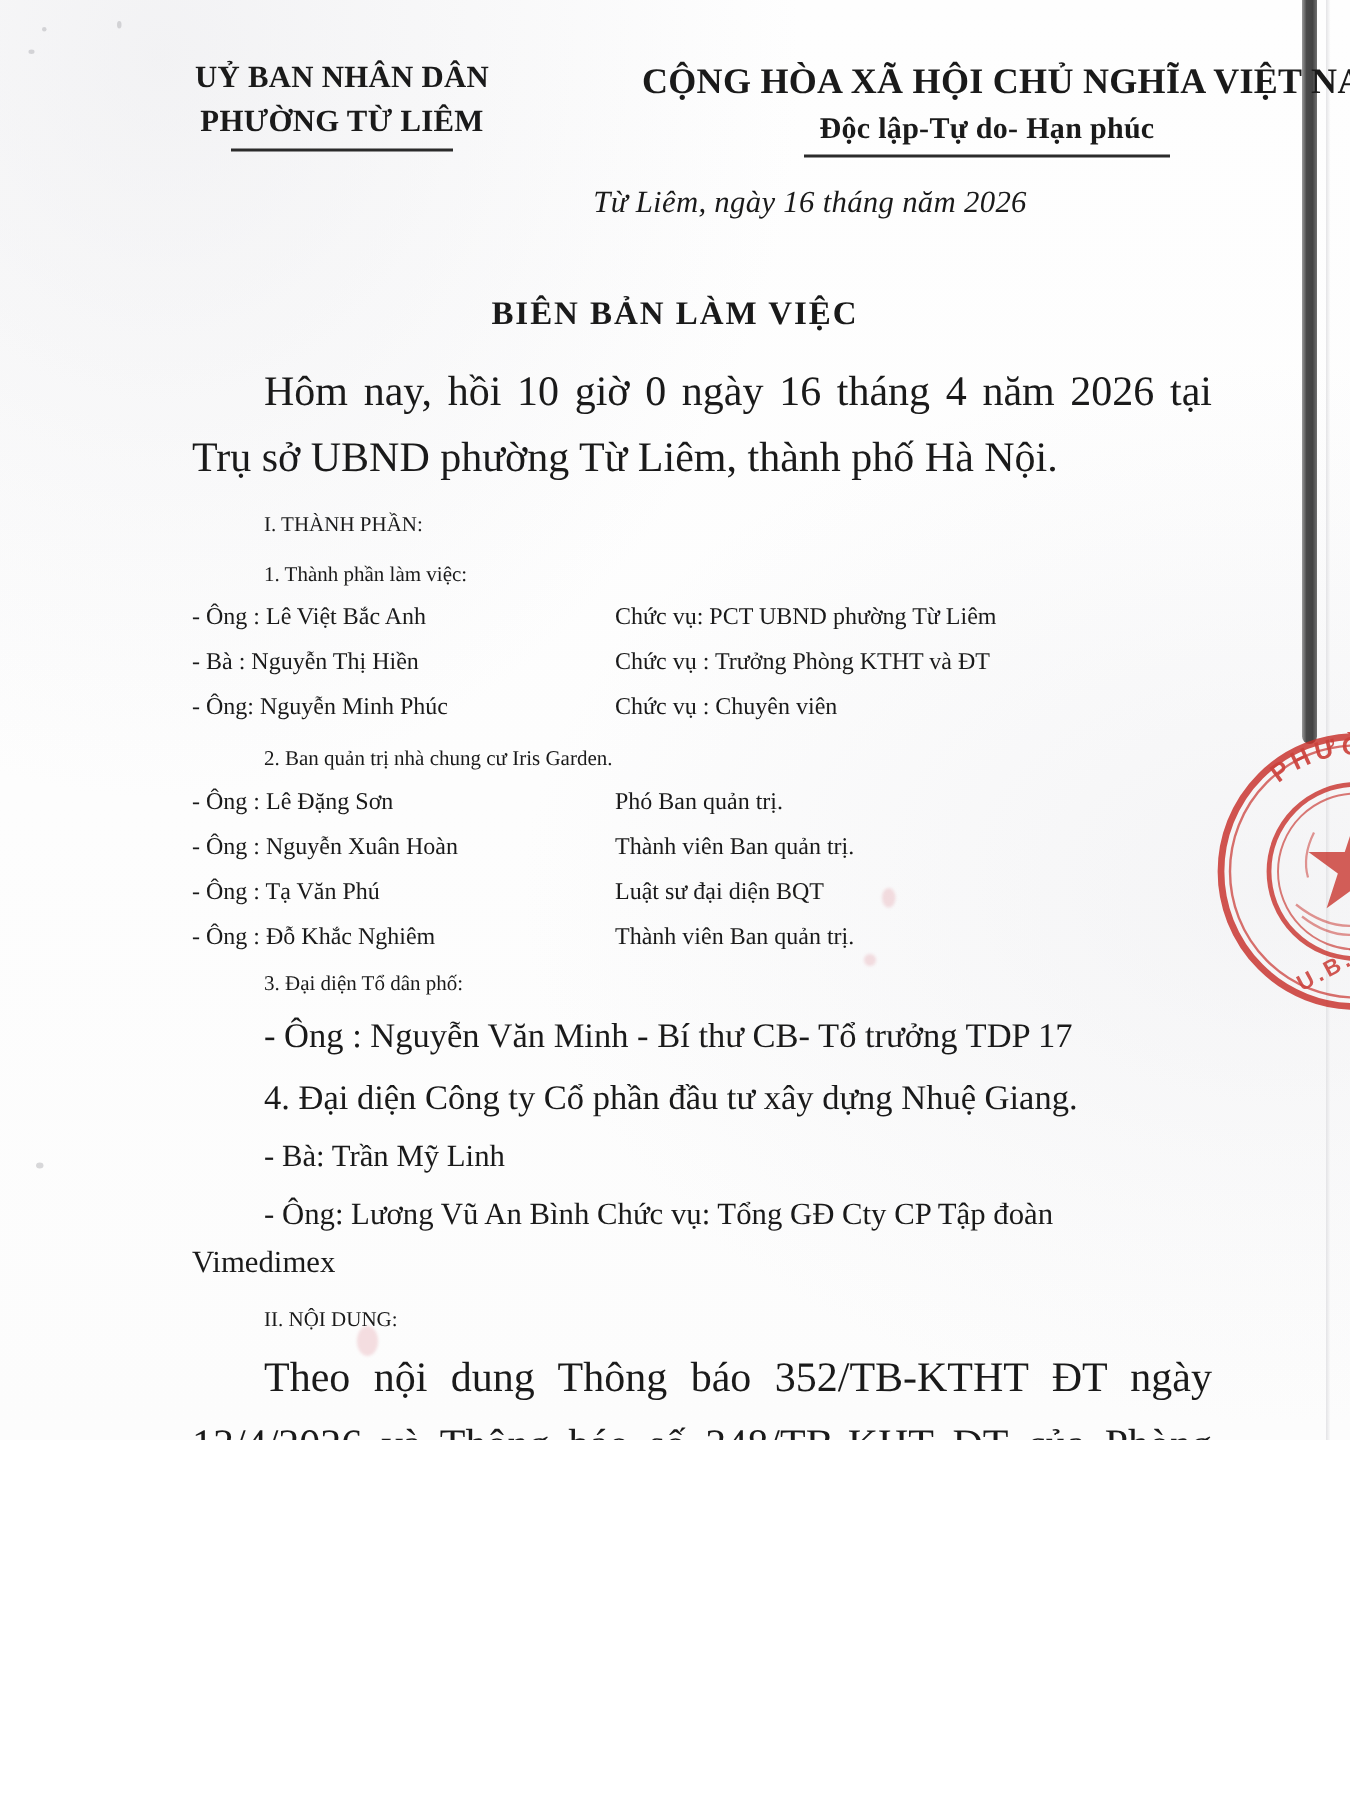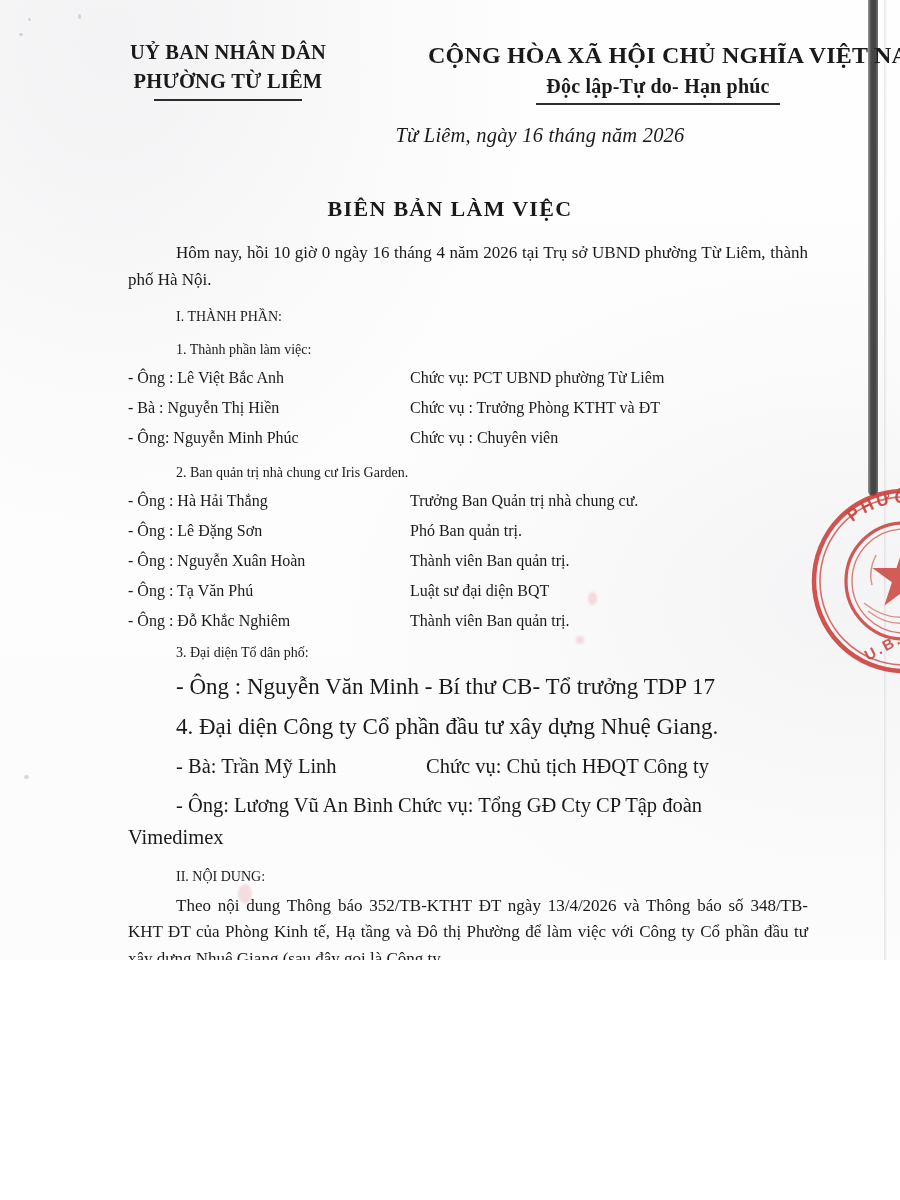--- a/index.html
+++ b/index.html
@@ -118,21 +118,21 @@
 
   
   .body-area {
     position: absolute;
     top: 240px;
     left: 128px;
     width: 680px;
   }
   p.para {
     margin: 0 0 4px 0;
-    font-size: 17px;
+    font-size: 28px;
     line-height: 1.58;
     text-align: justify;
     text-indent: 48px;
   }
 
   .sec-head {
     margin: 12px 0 6px 0;
     font-weight: normal;
     font-size: 14px;
     line-height: 1.5;
@@ -296,24 +296,20 @@
       <li>
         <span class="nm">- Ông: Nguyễn Minh Phúc</span>
         <span class="rl">Chức vụ : Chuyên viên</span>
       </li>
     </ul>
 
     <div class="sec-head">2. Ban quản trị nhà chung cư Iris Garden.</div>
 
     <ul class="roster">
       <li>
-        <span class="nm">- Ông : Hà Hải Thắng</span>
-        <span class="rl">Trưởng Ban Quản trị nhà chung cư.</span>
-      </li>
-      <li>
         <span class="nm">- Ông : Lê Đặng Sơn</span>
         <span class="rl">Phó Ban quản trị.</span>
       </li>
       <li>
         <span class="nm">- Ông : Nguyễn Xuân Hoàn</span>
         <span class="rl">Thành viên Ban quản trị.</span>
       </li>
       <li>
         <span class="nm">- Ông : Tạ Văn Phú</span>
         <span class="rl">Luật sư đại diện BQT</span>
@@ -325,21 +321,20 @@
     </ul>
 
     <div class="sec-head tight">3. Đại diện Tổ dân phố:</div>
 
     <div class="line-item ind">- Ông : Nguyễn Văn Minh  - Bí thư CB- Tổ trưởng TDP 17</div>
 
     <div class="line-item ind">4. Đại diện Công ty Cổ phần đầu tư xây dựng Nhuệ Giang.</div>
 
     <div class="two-col-line">
       <span class="nm">- Bà: Trần Mỹ Linh</span>
-      <span class="rl">Chức vụ: Chủ tịch HĐQT Công ty</span>
     </div>
 
     <div class="wrapline">
       <span>- Ông: Lương Vũ An Bình    Chức vụ: Tổng GĐ   Cty CP Tập đoàn</span>
       <span class="cont">Vimedimex</span>
     </div>
 
     <div class="sec-head">II. NỘI DUNG:</div>
 
     <p class="para">Theo nội dung Thông báo 352/TB-KTHT ĐT ngày 13/4/2026 và Thông báo số 348/TB-KHT ĐT của Phòng Kinh tế, Hạ tầng và Đô thị Phường để làm việc với Công ty Cổ phần đầu tư xây dựng Nhuệ Giang (sau đây gọi là Công ty</p>

